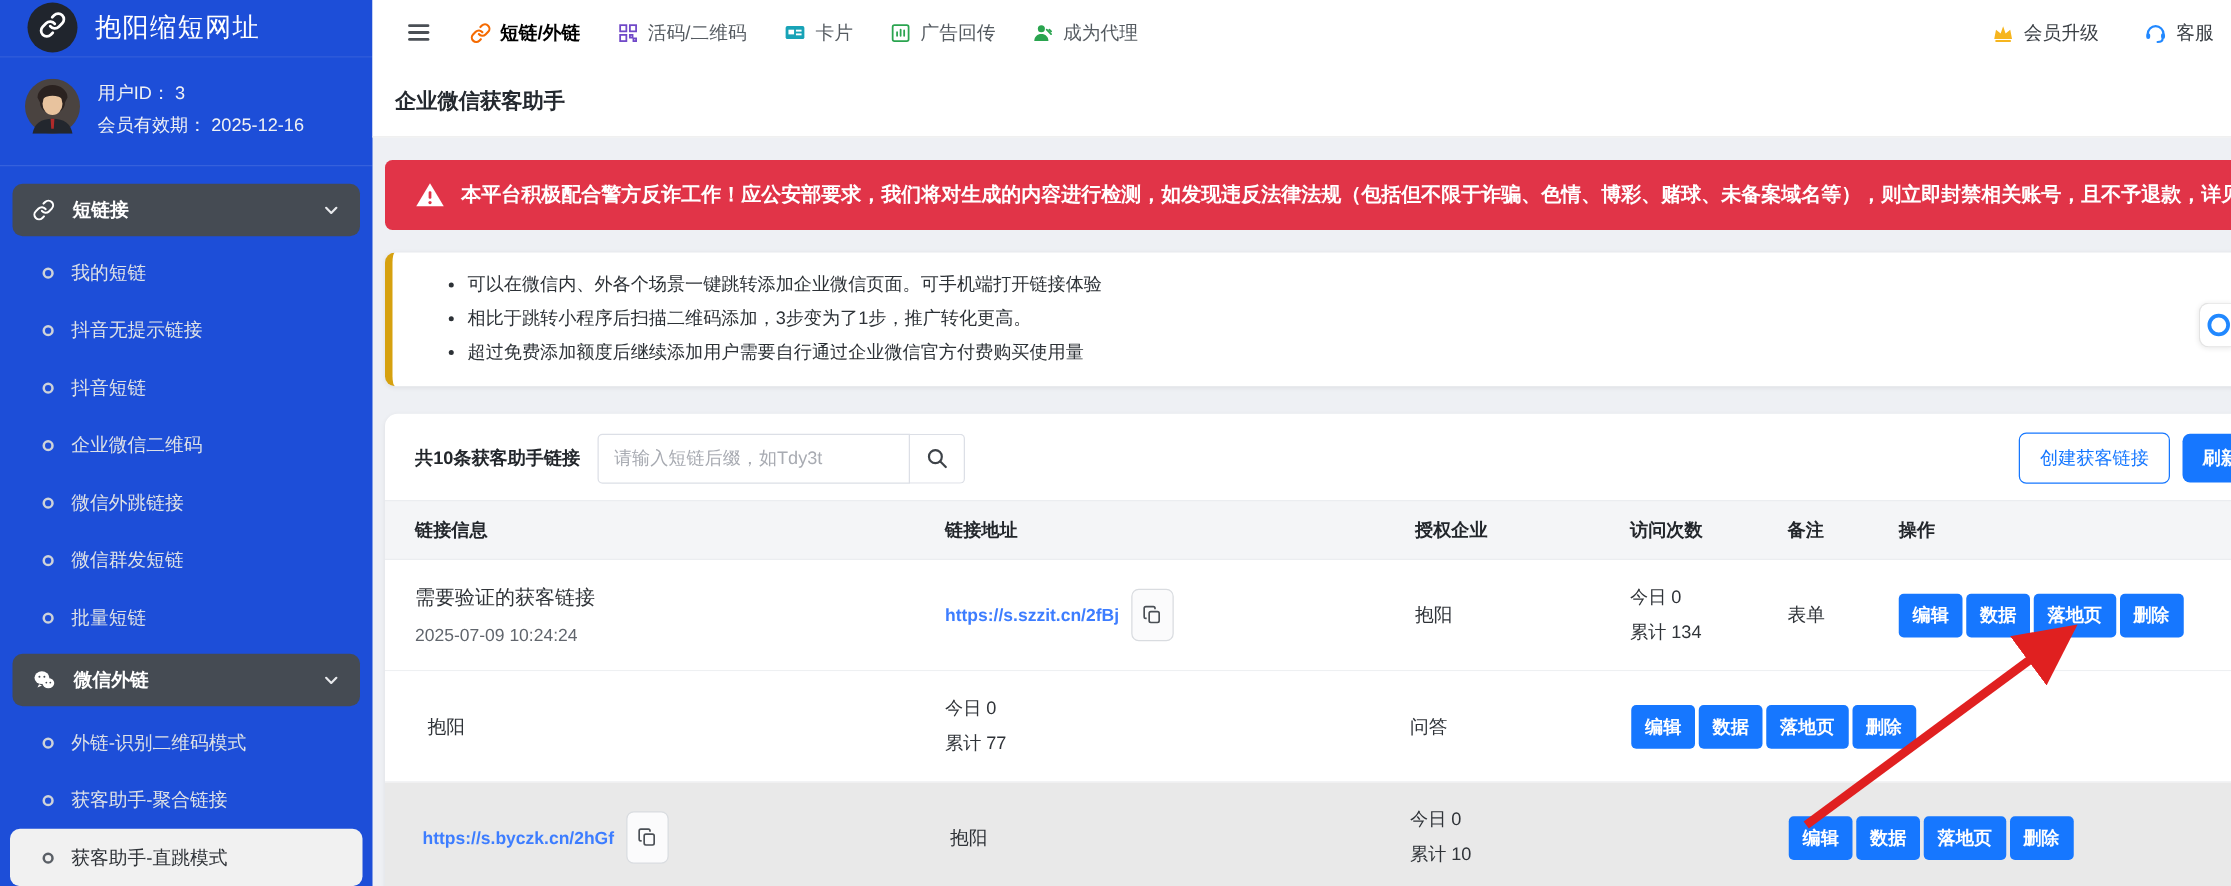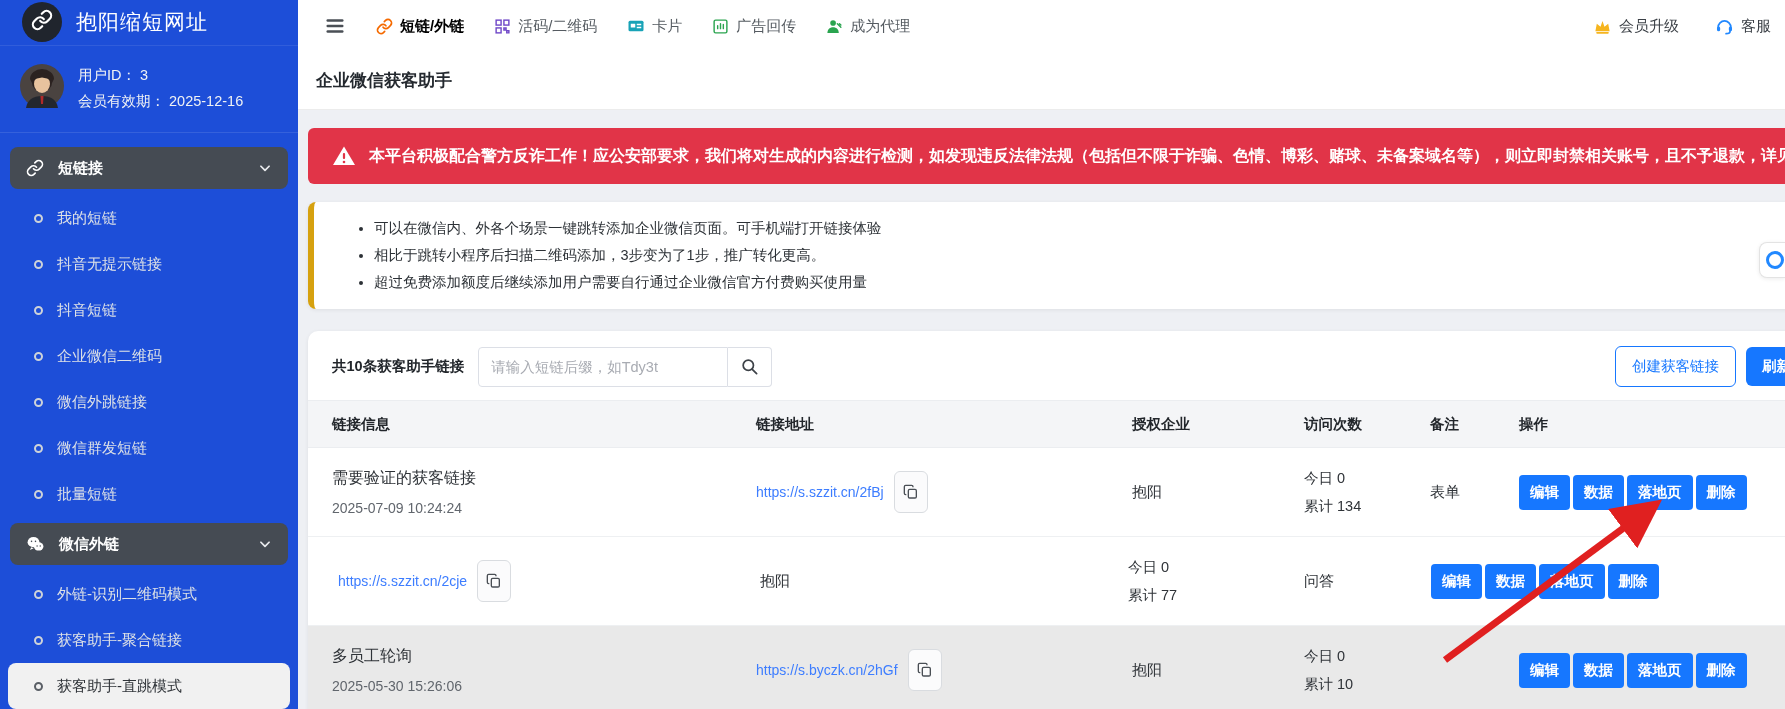--- a/index.html
+++ b/index.html
@@ -50,21 +50,21 @@
   .btn-outline { border:1px solid #1677ff; color:#1677ff; background:#fff; border-radius:6px; padding:10px 16px; font-size:14.5px; cursor:pointer; white-space:nowrap; }
   .btn-refresh { background:#1677ff; color:#fff; border:none; border-radius:6px; padding:10px 16px; font-size:14.5px; font-weight:700; cursor:pointer; margin-right:-30px; white-space:nowrap; }
   
   .tgrid { display:grid; grid-template-columns:418px 372px 176px 126px 88px 1fr; align-items:center; padding-left:24px; }
   .thead { background:#f4f5f7; border-top:1px solid #ebedf0; border-bottom:1px solid #ebedf0; height:48px; font-size:14.5px; font-weight:700; color:#22262b; }
   .trow { border-bottom:1px solid #eef0f2; height:89px; background:#fff; }
   .trow.alt { background:#e9e9e9; }
   .cell-main { padding-right:16px; }
   .row-name { font-size:16px; color:#2f3338; margin-bottom:11px; }
   .row-date { font-size:14px; color:#61666d; }
-  .cell-url { display:flex; align-items:center; gap:10px; padding-left:6px; }
+  .cell-url { display:flex; align-items:center; gap:10px; padding-left:6px;font-weight:bold; }
   .url-link { font-size:14px; color:#3d7dff; text-decoration:none; cursor:pointer; }
   .copy-btn { width:34px; height:42px; border:1px solid #d9dce0; border-radius:6px; background:#fbfbfc; display:flex; align-items:center; justify-content:center; cursor:pointer; }
   .cell-company { font-size:15px; padding-left:10px; }
   .cell-visits { font-size:14.5px; padding-left:6px; line-height:1; }
   .cell-visits div + div { margin-top:13px; }
   .cell-remark { font-size:15px; padding-left:6px; }
   .cell-actions { display:flex; gap:3px; padding-left:7px; }
   .abtn { background:#1677ff; color:#fff; border:none; border-radius:4px; padding:8px 11px; font-size:14.5px; font-weight:600; cursor:pointer; white-space:nowrap; }
   
   .arrow-svg { position:absolute; left:1420px; top:480px; width:270px; height:210px; pointer-events:none; z-index:30; }
@@ -340,50 +340,35 @@
         <span class="cell-remark">表单</span>
         <span class="cell-actions">
           <button class="abtn">编辑</button>
           <button class="abtn">数据</button>
           <button class="abtn">落地页</button>
           <button class="abtn">删除</button>
         </span>
       </div>
 
       <div class="tgrid trow">
-        <span class="cell-url">
-          <a class="url-link">https://s.szzit.cn/2cje</a>
-          <button class="copy-btn">
-            <span style="display:flex">
-                <svg width="16" height="16" viewBox="0 0 24 24" fill="none" stroke="#4a4f55" stroke-width="2">
-                  <rect x="8" y="8" width="12" height="13" rx="2"></rect>
-                  <path d="M5 16H4a2 2 0 0 1-2-2V4a2 2 0 0 1 2-2h9a2 2 0 0 1 2 2v1"></path>
-                </svg>
-              </span>
-          </button>
-        </span>
         <span class="cell-company">抱阳</span>
         <span class="cell-visits">
           <div>今日 0</div>
           <div>累计 77</div>
         </span>
         <span class="cell-remark">问答</span>
         <span class="cell-actions">
           <button class="abtn">编辑</button>
           <button class="abtn">数据</button>
           <button class="abtn">落地页</button>
           <button class="abtn">删除</button>
         </span>
       </div>
 
       <div class="tgrid trow alt">
-        <span class="cell-main">
-          <div class="row-name">多员工轮询</div>
-          <div class="row-date">2025-05-30 15:26:06</div>
-        </span>
         <span class="cell-url">
           <a class="url-link">https://s.byczk.cn/2hGf</a>
           <button class="copy-btn">
             <span style="display:flex">
                 <svg width="16" height="16" viewBox="0 0 24 24" fill="none" stroke="#4a4f55" stroke-width="2">
                   <rect x="8" y="8" width="12" height="13" rx="2"></rect>
                   <path d="M5 16H4a2 2 0 0 1-2-2V4a2 2 0 0 1 2-2h9a2 2 0 0 1 2 2v1"></path>
                 </svg>
               </span>
           </button>

